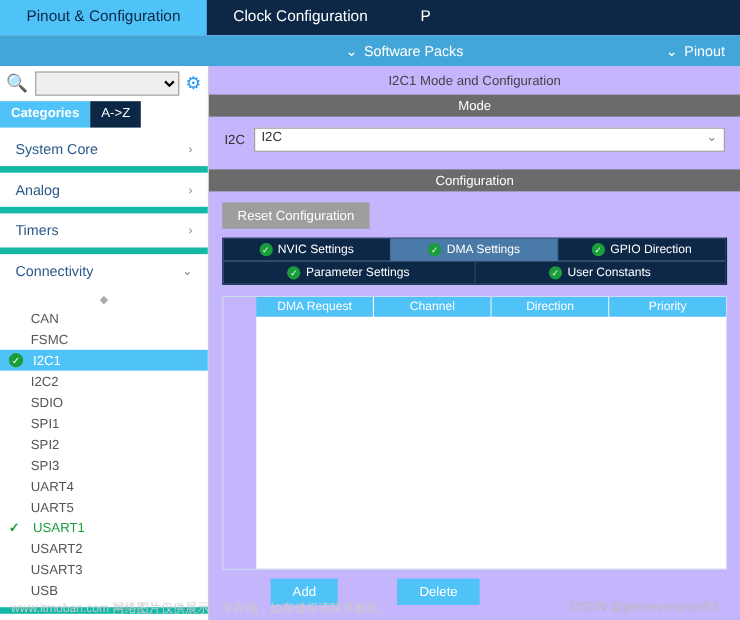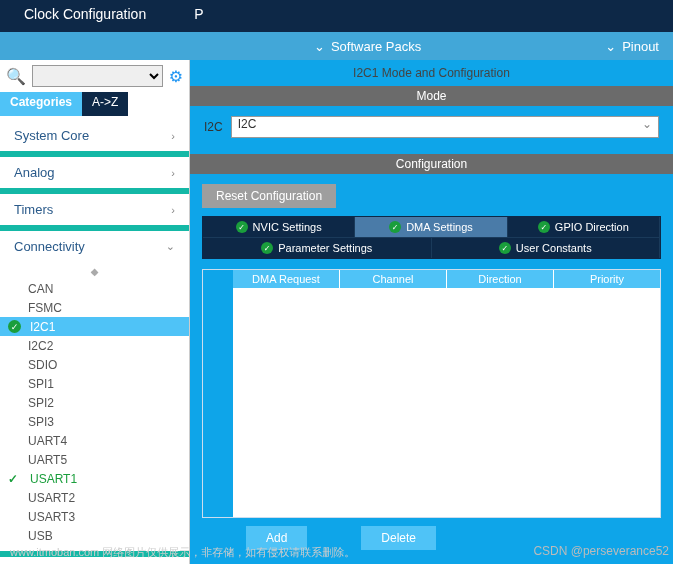--- a/index.html
+++ b/index.html
@@ -32,21 +32,21 @@
 .tree-header .chev { color: #888; font-size: 11px; }
 .tree-items { padding: 2px 0 6px 0; }
 .tree-sort-hint { text-align: center; color: #aaa; font-size: 10px; padding: 2px 0; }
 .tree-item { display: flex; align-items: center; padding: 1px 8px 1px 28px; cursor: pointer; font-size: 12px; color: #555; height: 19px; gap: 6px; }
 .tree-item.selected { background: #4fc3f7; color: #fff; }
 .tree-item.configured { color: #1a9e3c; }
 .tree-check { width: 14px; display: inline-flex; margin-left: -20px; margin-right: 2px; }
 .check-circle { width: 13px; height: 13px; border-radius: 50%; background: #1a9e3c; color: #fff; font-size: 9px; display: flex; align-items: center; justify-content: center; }
 .check-mark { color: #1a9e3c; font-weight: bold; }
 
-.right-panel { flex: 1; display: flex; flex-direction: column; background: #0ea5e9; }
+.right-panel { flex: 1; display: flex; flex-direction: column; background: #c4b5fd; }
 .panel-title { text-align: center; padding: 6px; font-size: 12px; color: #444; }
 .section-header { background: #6b6b6b; color: #fff; text-align: center; padding: 3px; font-size: 12px; }
 .mode-body { padding: 10px 14px 16px 14px; display: flex; align-items: center; gap: 8px; }
 .mode-label { font-size: 12px; color: #333; }
 .mode-select { flex: 1; height: 22px; border: 1px solid #999; padding: 0 6px; font-size: 12px; background: #fff; position: relative; }
 .mode-select::after { content: ""; }
 .mode-select .arrow { float: right; color: #888; }
 
 .config-body { padding: 10px 12px; flex: 1; display: flex; flex-direction: column; }
 .reset-btn { background: #9e9e9e; color: #fff; border: none; padding: 5px 14px; font-size: 12px; cursor: pointer; margin-bottom: 8px; width: fit-content; }
@@ -62,27 +62,28 @@
 
 .dma-table { margin-top: 10px; flex: 1; border: 1px solid #cde; display: flex; flex-direction: column; padding-left: 30px; }
 .dma-head { display: flex; }
 .dma-col { flex: 1; background: #4fc3f7; color: #fff; padding: 3px 8px; font-size: 11px; text-align: center; border-right: 1px solid #fff; }
 .dma-col:last-child { border-right: none; }
 .dma-body { flex: 1; background: #fff; min-height: 150px; }
 
 .dma-actions { display: flex; gap: 10px; margin-top: 8px; padding-bottom: 4px; }
 .dma-btn { background: #4fc3f7; color: #fff; border: none; padding: 5px 20px; font-size: 12px; cursor: pointer; margin-left: 44px; }
 
-.watermark { position: absolute; bottom: 6px; right: 4px; color: #bbb; font-size: 12px; pointer-events: none; }
+.watermark { position: absolute; bottom: 6px; right: 20px; color: #bbb; font-size: 12px; pointer-events: none; }
 .watermark2 { position: absolute; bottom: 4px; left: 10px; color: #ccc; font-size: 11px; pointer-events: none; }
 </style>
 </head>
 <body>
 
 <div class="top-tabs">
+  <div class="top-tab active">Pinout &amp; Configuration</div>
   <div class="top-tab">Clock Configuration</div>
   <div class="top-tab">P</div>
 </div>
 
 <div class="sub-bar">
   <div class="sub-spacer1"></div>
   <div class="sub-item">
     <span>⌄</span>
     <span>Software Packs</span>
   </div>

